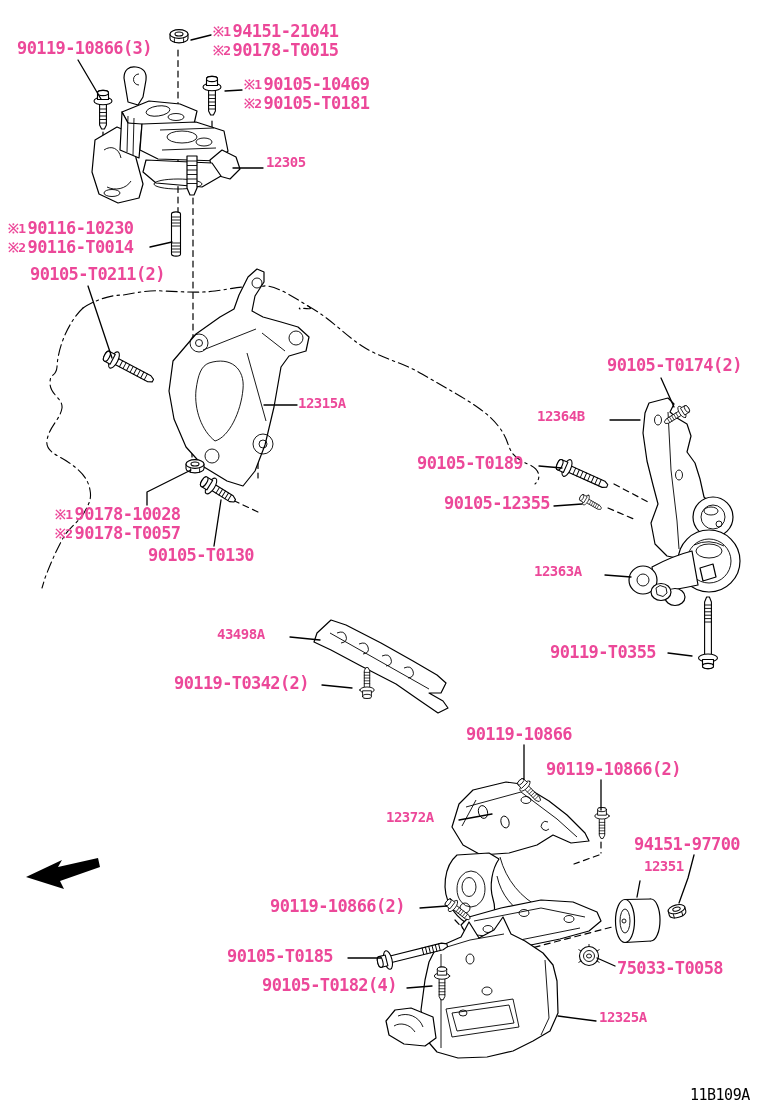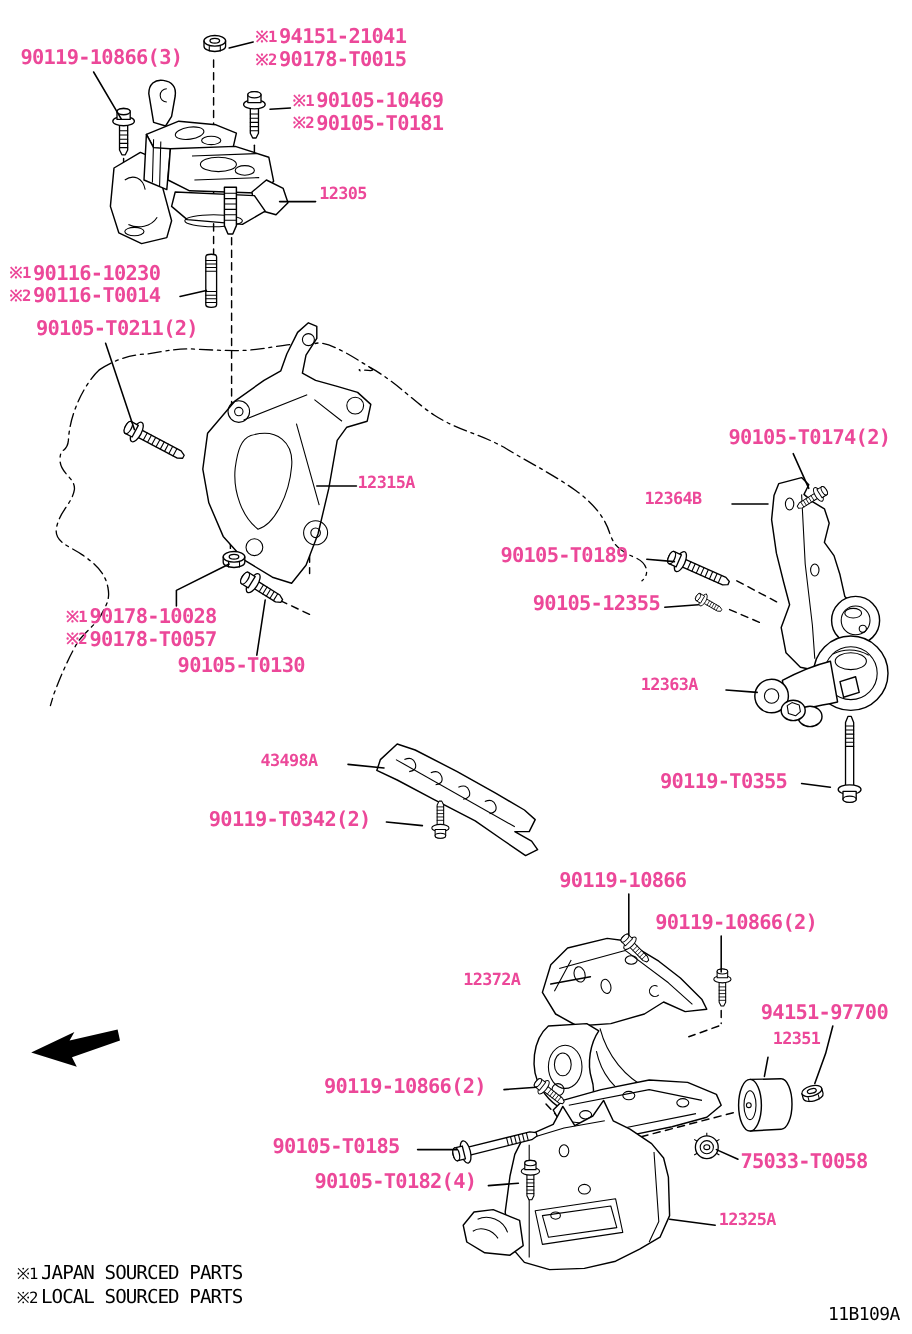--- a/index.html
+++ b/index.html
@@ -279,24 +279,16 @@
       <div class="plabel plabel-num" style="left: 634px; top: 836px;"><span>94151-97700</span></div>
       <div class="plabel plabel-id" style="left: 644px; top: 859px;"><span>12351</span></div>
       <div class="plabel plabel-num" style="left: 270px; top: 898px;"><span>90119-10866(2)</span></div>
       <div class="plabel plabel-num" style="left: 227px; top: 948px;"><span>90105-T0185</span></div>
       <div class="plabel plabel-num" style="left: 262px; top: 977px;"><span>90105-T0182(4)</span></div>
       <div class="plabel plabel-num" style="left: 617px; top: 960px;"><span>75033-T0058</span></div>
       <div class="plabel plabel-id" style="left: 599px; top: 1010px;"><span>12325A</span></div>
     </div>
 
 
-<div class="legend">
-  <div class="legend-line">
-    <span class="mk">※1</span><span>JAPAN SOURCED PARTS</span>
-  </div>
-  <div class="legend-line">
-    <span class="mk">※2</span><span>LOCAL SOURCED PARTS</span>
-  </div>
+
+<div class="diagram-code">11B109A</div>
+
 </div>
 
-<div class="diagram-code">11B109A</div>
-
-</div>
-
 </body></html>

